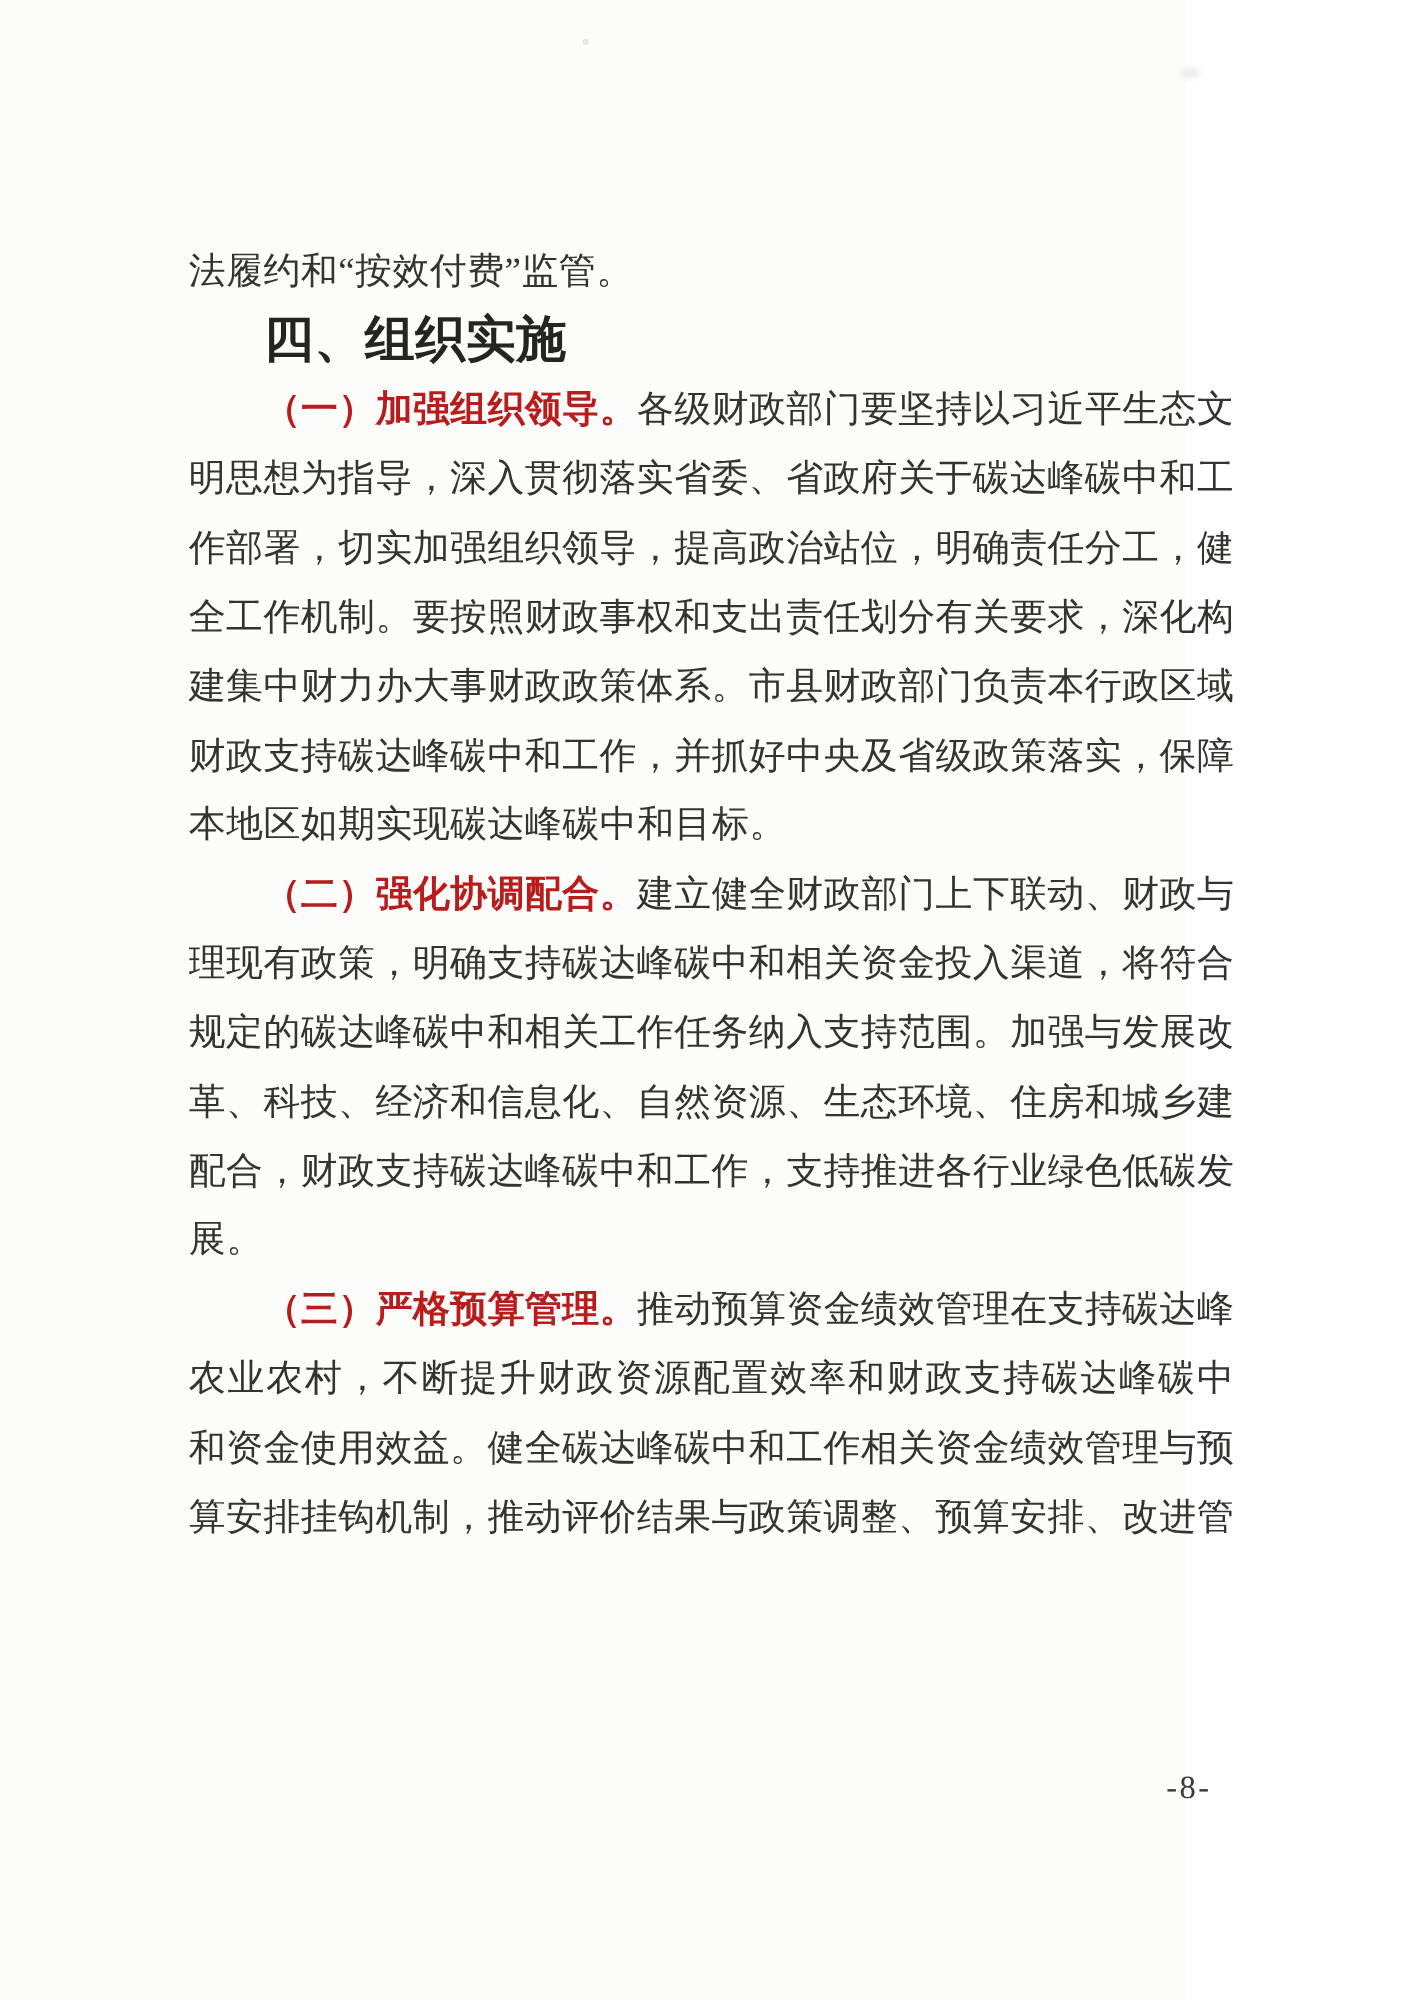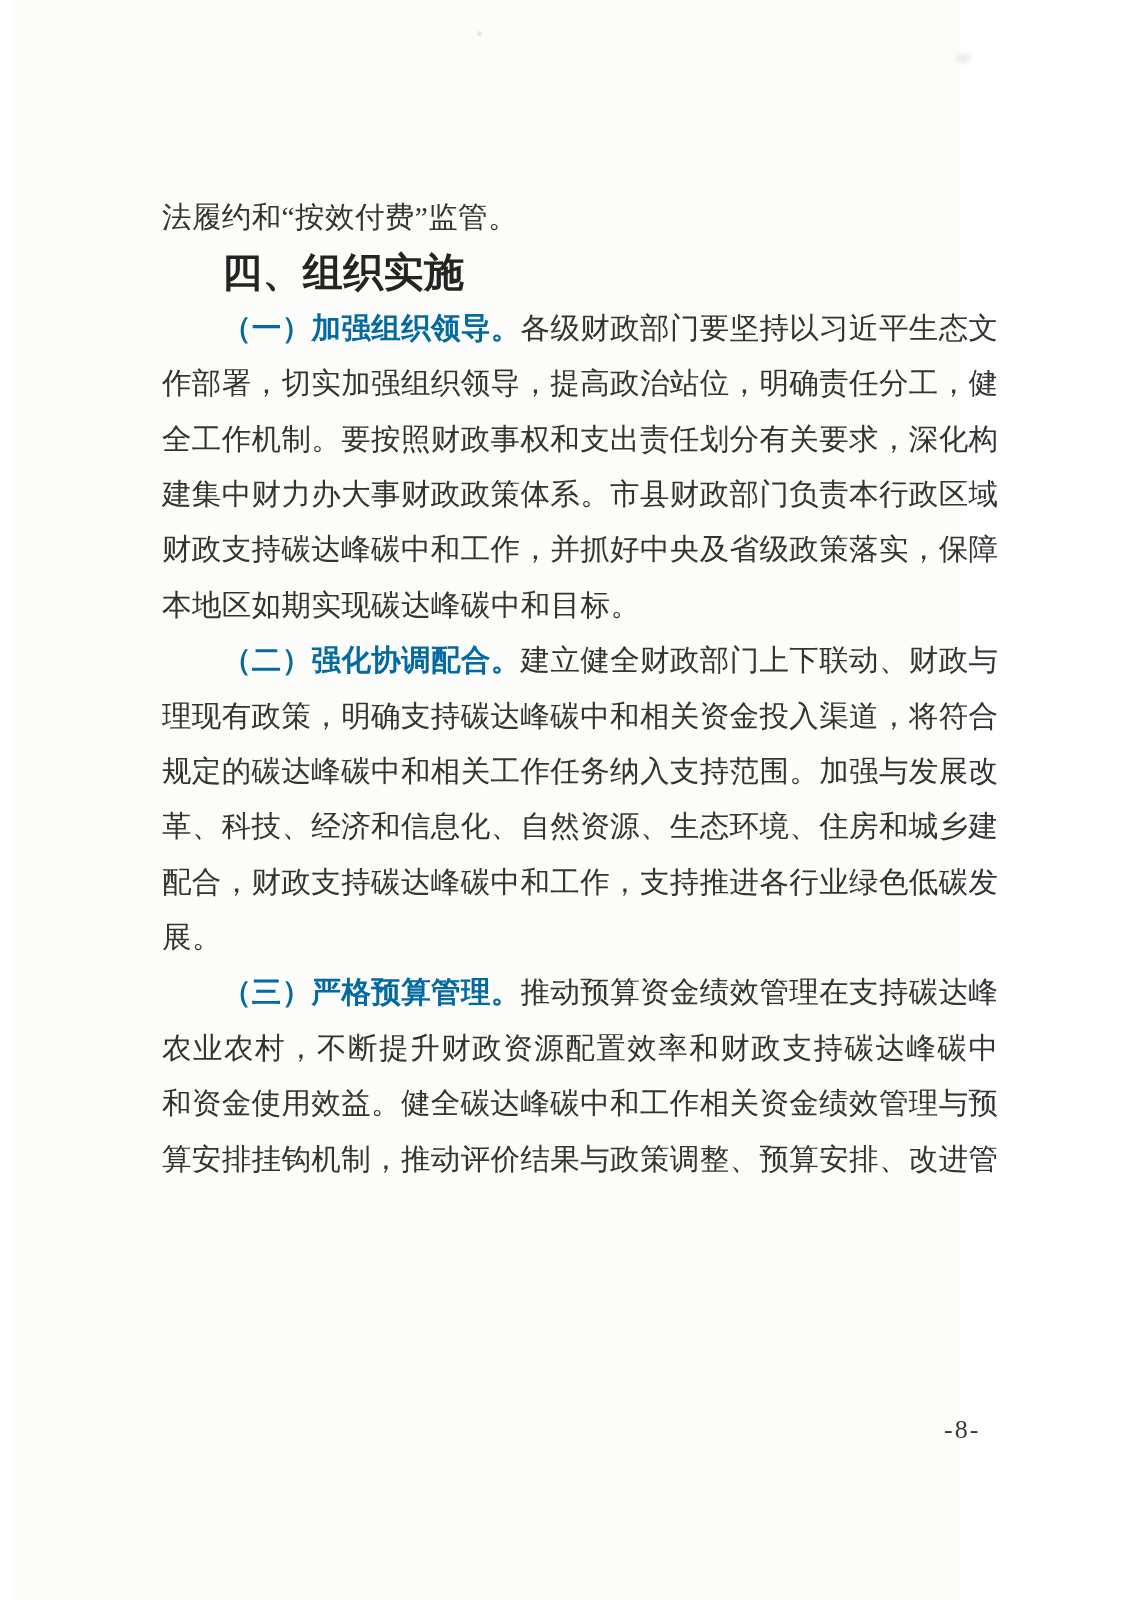--- a/index.html
+++ b/index.html
@@ -9,21 +9,21 @@
   body {
     width: 1131px;
     height: 1600px;
     position: relative;
     overflow: hidden;
     background: #ffffff;
     font-family: "Liberation Serif", "DejaVu Serif", serif;
   }
   .page {
     position: absolute;
-    left: 11px; top: 0;
+    left: 0; top: 0;
     width: 949px; height: 1600px;
     background: #fcfcfb;
   }
   .speck {
     position: absolute;
     background: #d6d6d2;
     border-radius: 50%;
     opacity: 0.55;
   }
   .s1 { left: 466px; top: 31px; width: 5px; height: 5px; }
@@ -54,21 +54,21 @@
     text-indent: 60px;
   }
   .heading {
     font-family: "Liberation Sans", "DejaVu Sans", sans-serif;
     font-weight: 700;
     font-size: 40px;
     color: #242422;
   }
   .lead {
     font-weight: 700;
-    color: #0369a1;
+    color: #b91c1c;
   }
   .pagenum {
     position: absolute;
     left: 933px;
     top: 1415px;
     font-size: 26px;
     letter-spacing: 2px;
     color: #3a3a38;
     font-family: "Liberation Serif", "DejaVu Serif", serif;
   }
@@ -81,20 +81,21 @@
   <div class="speck s1"></div>
   <div class="speck s2"></div>
 
   <div class="textblock">
 
     <div class="line flush">法履约和“按效付费”监管。</div>
 
     <div class="line flush indent heading">四、组织实施</div>
 
     <div class="line indent"><span class="lead">（一）加强组织领导。</span><span>各级财政部门要坚持以习近平生态文</span></div>
+    <div class="line">明思想为指导，深入贯彻落实省委、省政府关于碳达峰碳中和工</div>
     <div class="line">作部署，切实加强组织领导，提高政治站位，明确责任分工，健</div>
     <div class="line">全工作机制。要按照财政事权和支出责任划分有关要求，深化构</div>
     <div class="line">建集中财力办大事财政政策体系。市县财政部门负责本行政区域</div>
     <div class="line">财政支持碳达峰碳中和工作，并抓好中央及省级政策落实，保障</div>
     <div class="line flush">本地区如期实现碳达峰碳中和目标。</div>
 
     <div class="line indent"><span class="lead">（二）强化协调配合。</span><span>建立健全财政部门上下联动、财政与</span></div>
     <div class="line">理现有政策，明确支持碳达峰碳中和相关资金投入渠道，将符合</div>
     <div class="line">规定的碳达峰碳中和相关工作任务纳入支持范围。加强与发展改</div>
     <div class="line">革、科技、经济和信息化、自然资源、生态环境、住房和城乡建</div>

